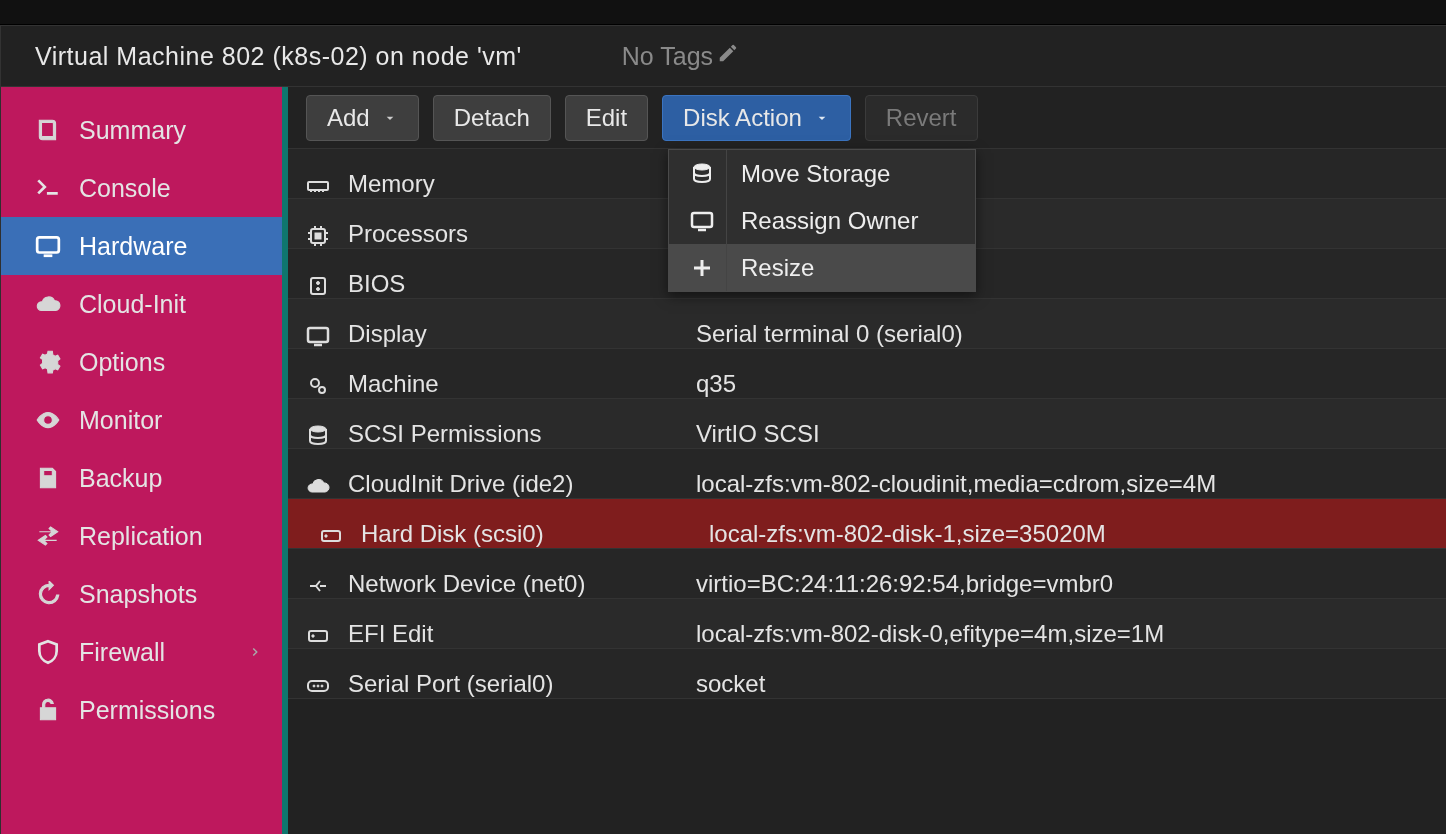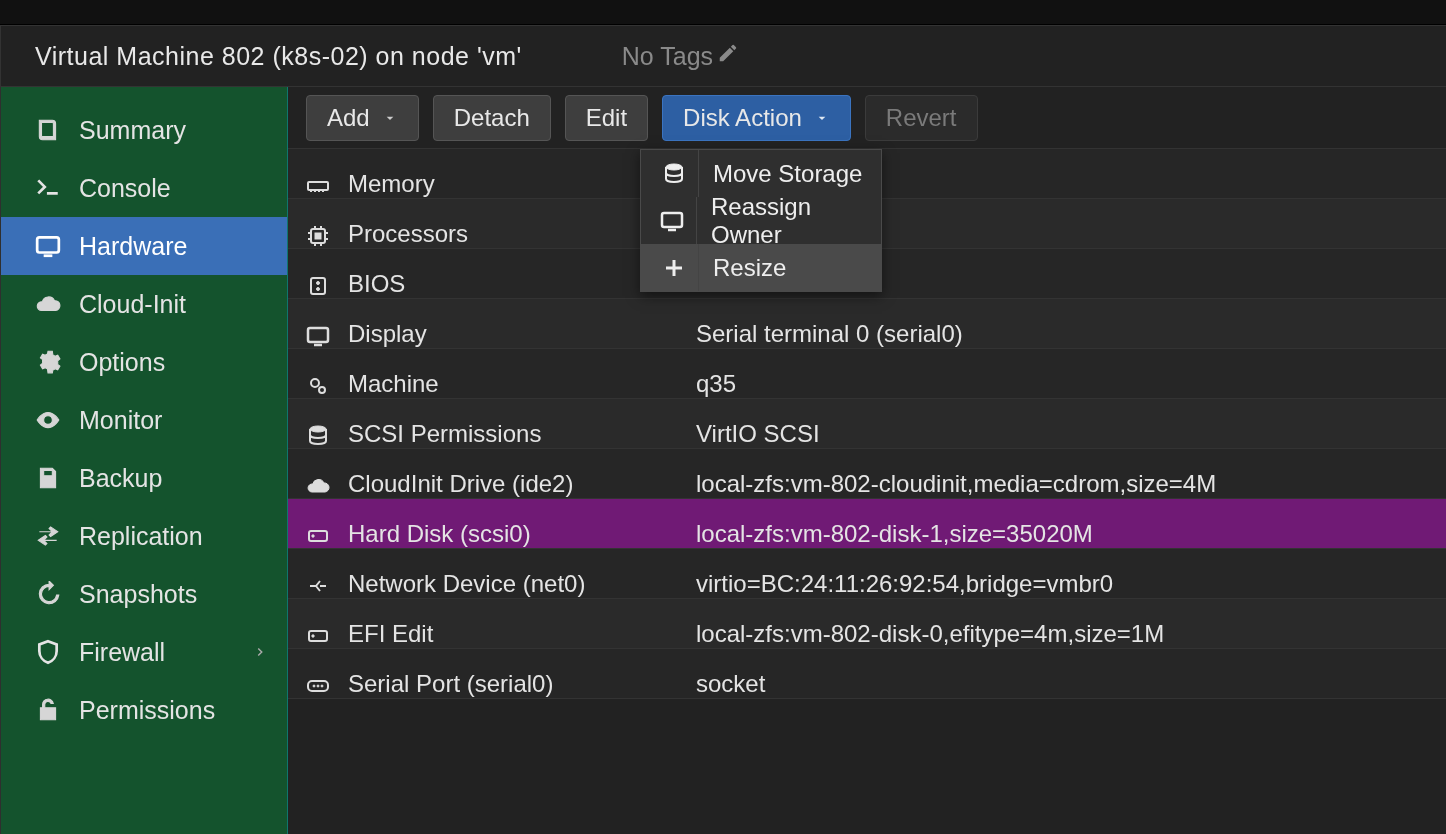--- a/index.html
+++ b/index.html
@@ -34,22 +34,22 @@
   .no-tags svg { margin-left: 4px; }
 
   .main {
     display: flex;
     height: calc(834px - 25px - 62px);
     border-left: 1px solid #2f2f2f;
   }
 
   .sidebar {
     width: 287px;
-    background: #14532d;
-    border-right: 1px solid #0f766e;
+    background: #be185d;
+    border-right: 6px solid #0f766e;
     padding-top: 14px;
   }
   .sb-item {
     display: flex;
     align-items: center;
     height: 58px;
     padding-left: 34px;
     color: #e4e4e4;
     font-size: 25px;
     cursor: pointer;
@@ -104,30 +104,30 @@
   .hw-list { }
   .hw-row {
     display: flex;
     align-items: flex-end;
     height: 50px;
     border-bottom: 1px solid #333;
     background: #2a2a2a;
     font-size: 24px;
   }
   .hw-row:nth-child(odd) { background: #262626; }
-  .hw-row.selected { background: #701a75; }
+  .hw-row.selected { background: #7f1d1d; padding-left: 13px; }
   .hw-icon { width: 60px; display: flex; align-items: center; justify-content: center; color: #ddd; }
   .hw-key { width: 348px; color: #e4e4e4; }
   .hw-val { flex: 1; color: #e4e4e4; padding-right: 16px; white-space: nowrap; overflow: hidden; text-overflow: ellipsis; }
 
   .menu {
     position: absolute;
     top: 62px;
-    left: 352px;
-    width: 242px;
+    left: 380px;
+    width: 308px;
     background: #2f2f2f;
     border: 1px solid #4a4a4a;
     box-shadow: 0 4px 12px rgba(0,0,0,.5);
     z-index: 10;
   }
   .menu-item {
     display: flex;
     align-items: center;
     height: 47px;
     font-size: 24px;

